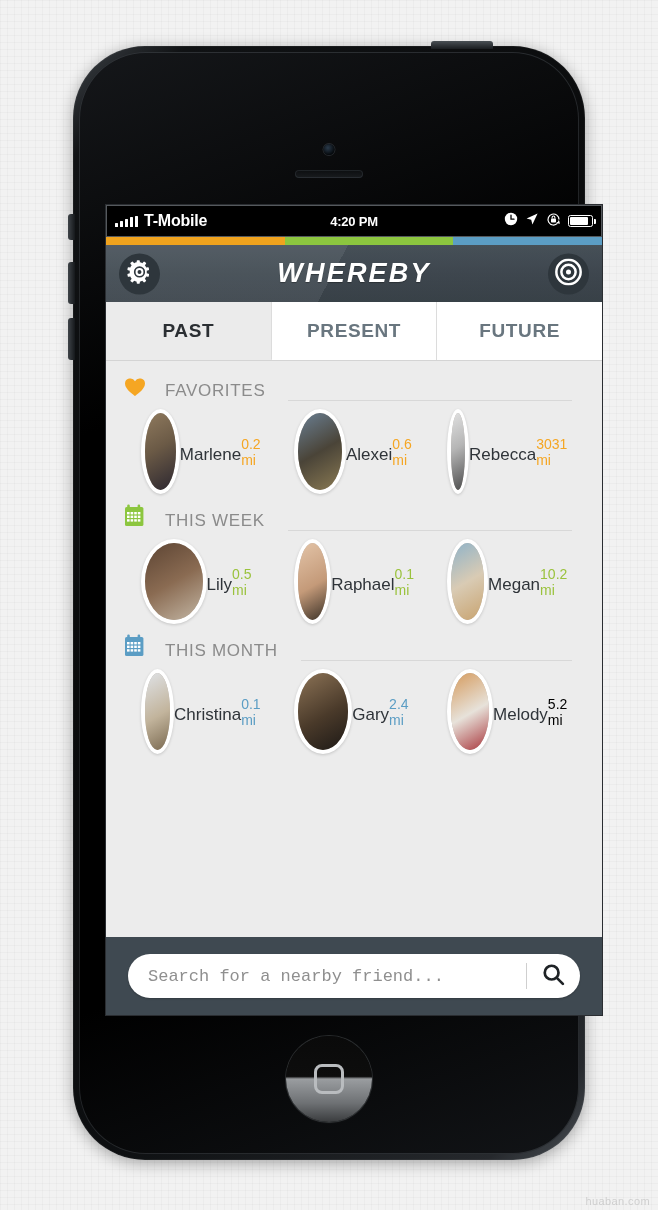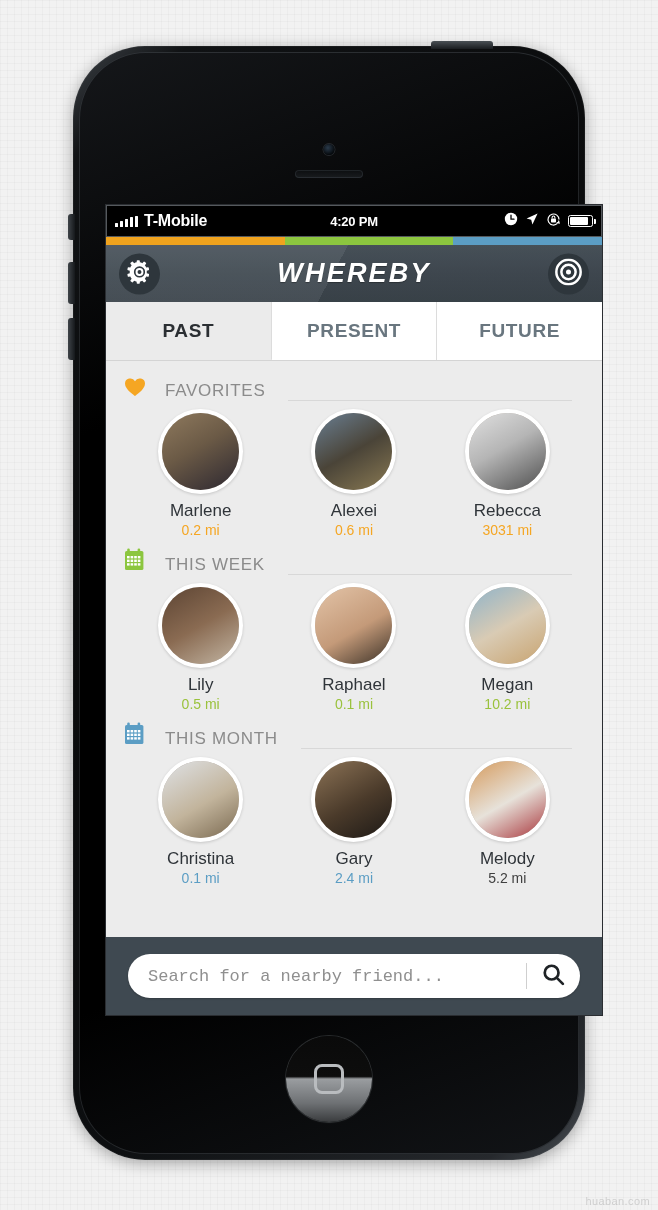--- a/index.html
+++ b/index.html
@@ -107,21 +107,21 @@
 
   
   .content{
     height:576px; background:#ececec; overflow:hidden; padding-top:6px;
   }
   .section-head{ display:flex; align-items:flex-end; gap:19px; padding:10px 30px 2px 18px; }
   .section-title{ font-size:17px; color:#8b8b8b; letter-spacing:0.7px; white-space:nowrap; }
   .section-rule{ flex:1; height:1px; background:#d8d8d8; margin-left:4px; }
 
   .row{ display:flex; justify-content:space-around; padding:6px 18px 0 18px; }
-  .person{ width:120px; display:flex; flex-direction:column; align-items:center; cursor:pointer; }
+  .person{ width:120px; display:flex; flex-direction:row; align-items:center; cursor:pointer; }
   .avatar{
     width:85px; height:85px; border-radius:50%;
     border:4px solid #fff; background:#b9b2ab;
     box-shadow:0 1px 3px rgba(0,0,0,0.17);
     overflow:hidden; position:relative;
   }
   .avatar .ph{ position:absolute; inset:0; }
   .p-name{ margin-top:7px; font-size:17px; color:#2f3439; }
   .p-dist{ margin-top:1px; font-size:14px; }
 
@@ -381,21 +381,21 @@
                 <span class="ph" style="background:linear-gradient(150deg,#8c7356 0%,#4a3a2a 55%,#1d1916 100%)"></span>
               </div>
             <div class="p-name">Gary</div>
             <div class="p-dist" style="color:#5b9dc4">2.4 mi</div>
           </div>
           <div class="person">
             <div class="avatar">
                 <span class="ph" style="background:linear-gradient(150deg,#d59a5c 0%,#e7e2da 52%,#a8343a 100%)"></span>
               </div>
             <div class="p-name">Melody</div>
-            <div class="p-dist" style="color:#404040">5.2 mi</div>
+            <div class="p-dist" style="color:#000000">5.2 mi</div>
           </div>
         </div>
       </div>
 
       <div class="searchbar">
         <div class="search-pill">
           <input class="search-input" type="text" placeholder="Search for a nearby friend..." style="">
           <span class="search-sep"></span>
           <button class="search-btn">
             <span>

